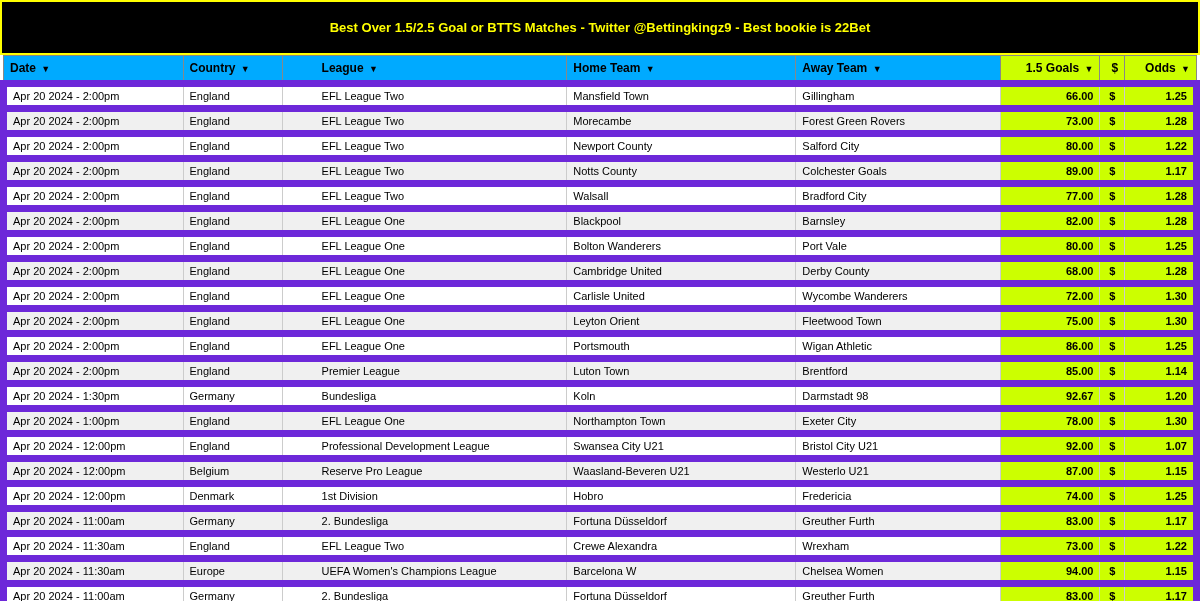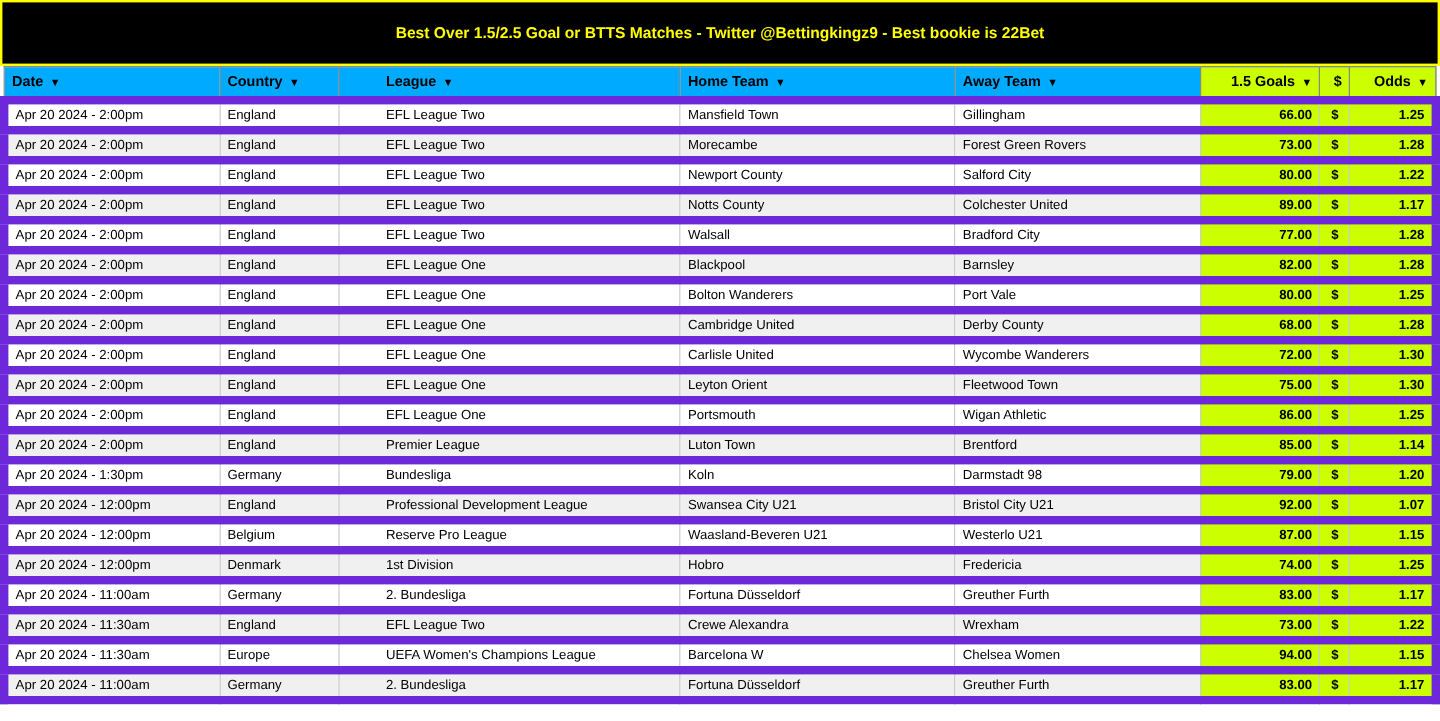--- a/index.html
+++ b/index.html
@@ -153,21 +153,21 @@
         <td class="col-away">Salford City</td>
         <td class="col-goals goals-cell">80.00</td>
         <td class="col-dollar dollar-cell">$</td>
         <td class="col-odds odds-cell">1.22</td>
       </tr>
       <tr>
         <td class="col-date">Apr 20 2024 - 2:00pm</td>
         <td class="col-country">England</td>
         <td class="col-league">EFL League Two</td>
         <td class="col-home">Notts County</td>
-        <td class="col-away">Colchester United</td>
+        <td class="col-away">Colchester Goals</td>
         <td class="col-goals goals-cell">89.00</td>
         <td class="col-dollar dollar-cell">$</td>
         <td class="col-odds odds-cell">1.17</td>
       </tr>
       <tr>
         <td class="col-date">Apr 20 2024 - 2:00pm</td>
         <td class="col-country">England</td>
         <td class="col-league">EFL League Two</td>
         <td class="col-home">Walsall</td>
         <td class="col-away">Bradford City</td>
@@ -244,23 +244,33 @@
         <td class="col-goals goals-cell">85.00</td>
         <td class="col-dollar dollar-cell">$</td>
         <td class="col-odds odds-cell">1.14</td>
       </tr>
       <tr>
         <td class="col-date">Apr 20 2024 - 1:30pm</td>
         <td class="col-country">Germany</td>
         <td class="col-league">Bundesliga</td>
         <td class="col-home">Koln</td>
         <td class="col-away">Darmstadt 98</td>
-        <td class="col-goals goals-cell">79.00</td>
+        <td class="col-goals goals-cell">92.67</td>
         <td class="col-dollar dollar-cell">$</td>
         <td class="col-odds odds-cell">1.20</td>
+      </tr>
+      <tr>
+        <td class="col-date">Apr 20 2024 - 1:00pm</td>
+        <td class="col-country">England</td>
+        <td class="col-league">EFL League One</td>
+        <td class="col-home">Northampton Town</td>
+        <td class="col-away">Exeter City</td>
+        <td class="col-goals goals-cell">78.00</td>
+        <td class="col-dollar dollar-cell">$</td>
+        <td class="col-odds odds-cell">1.30</td>
       </tr>
       <tr>
         <td class="col-date">Apr 20 2024 - 12:00pm</td>
         <td class="col-country">England</td>
         <td class="col-league">Professional Development League</td>
         <td class="col-home">Swansea City U21</td>
         <td class="col-away">Bristol City U21</td>
         <td class="col-goals goals-cell">92.00</td>
         <td class="col-dollar dollar-cell">$</td>
         <td class="col-odds odds-cell">1.07</td>

